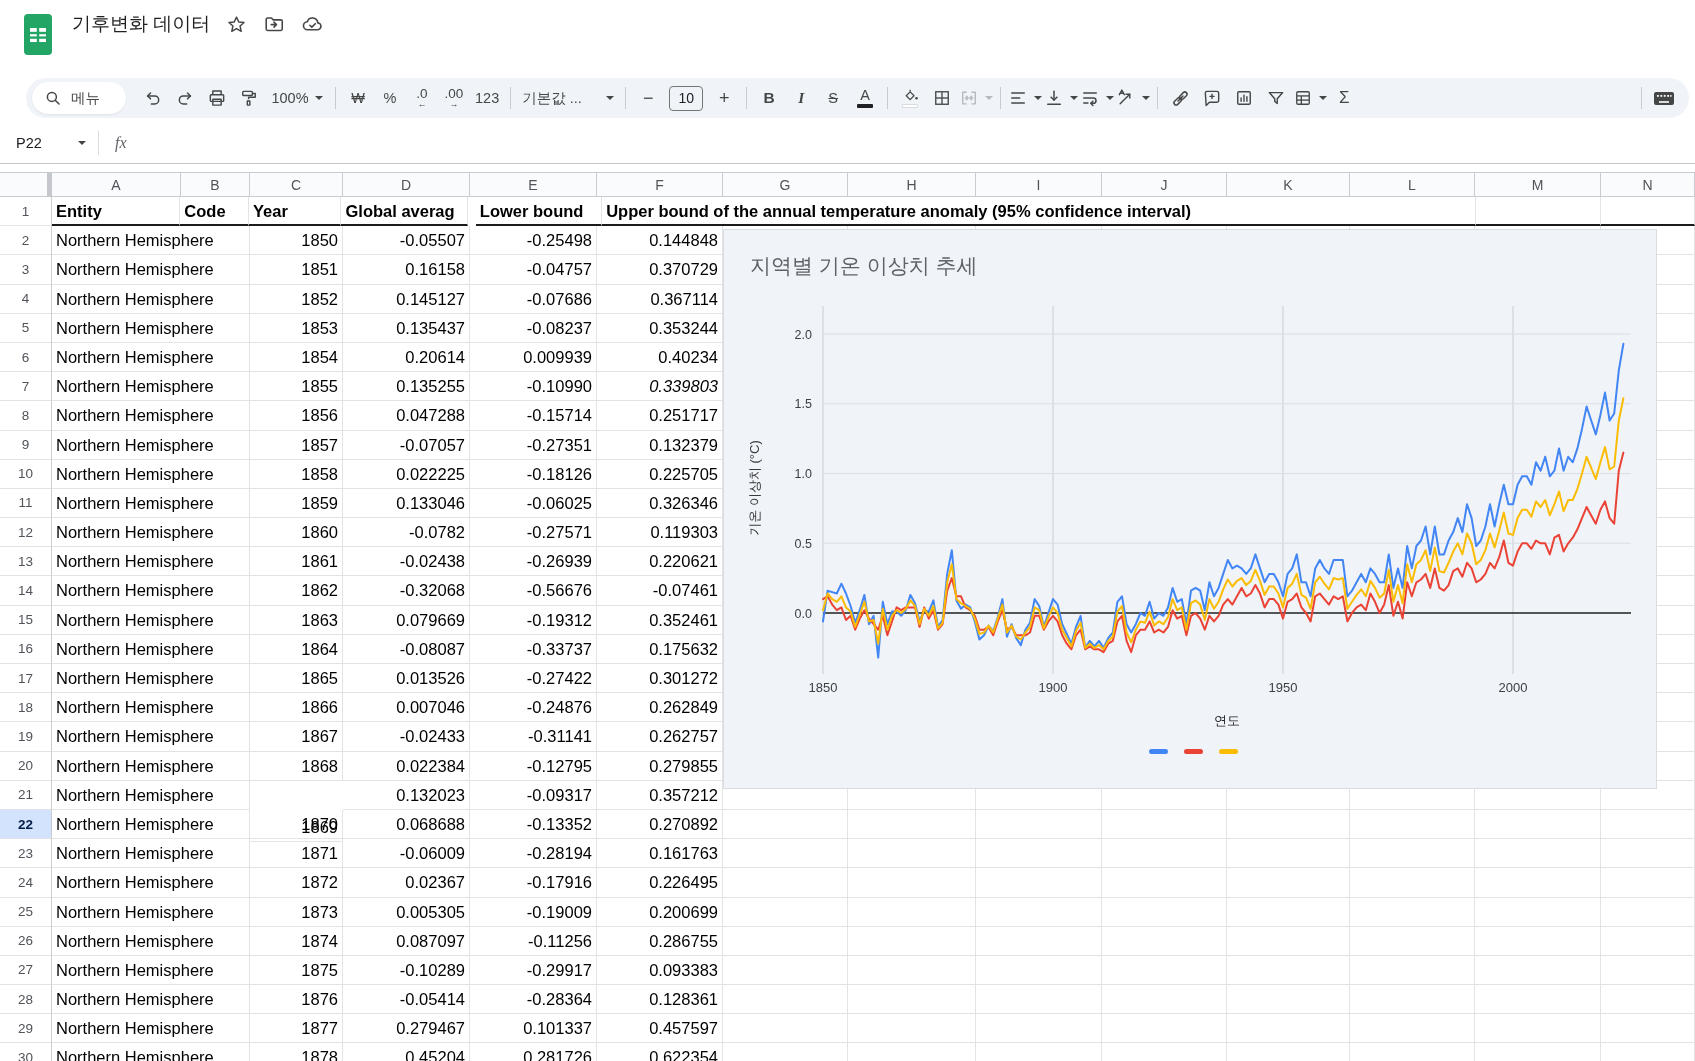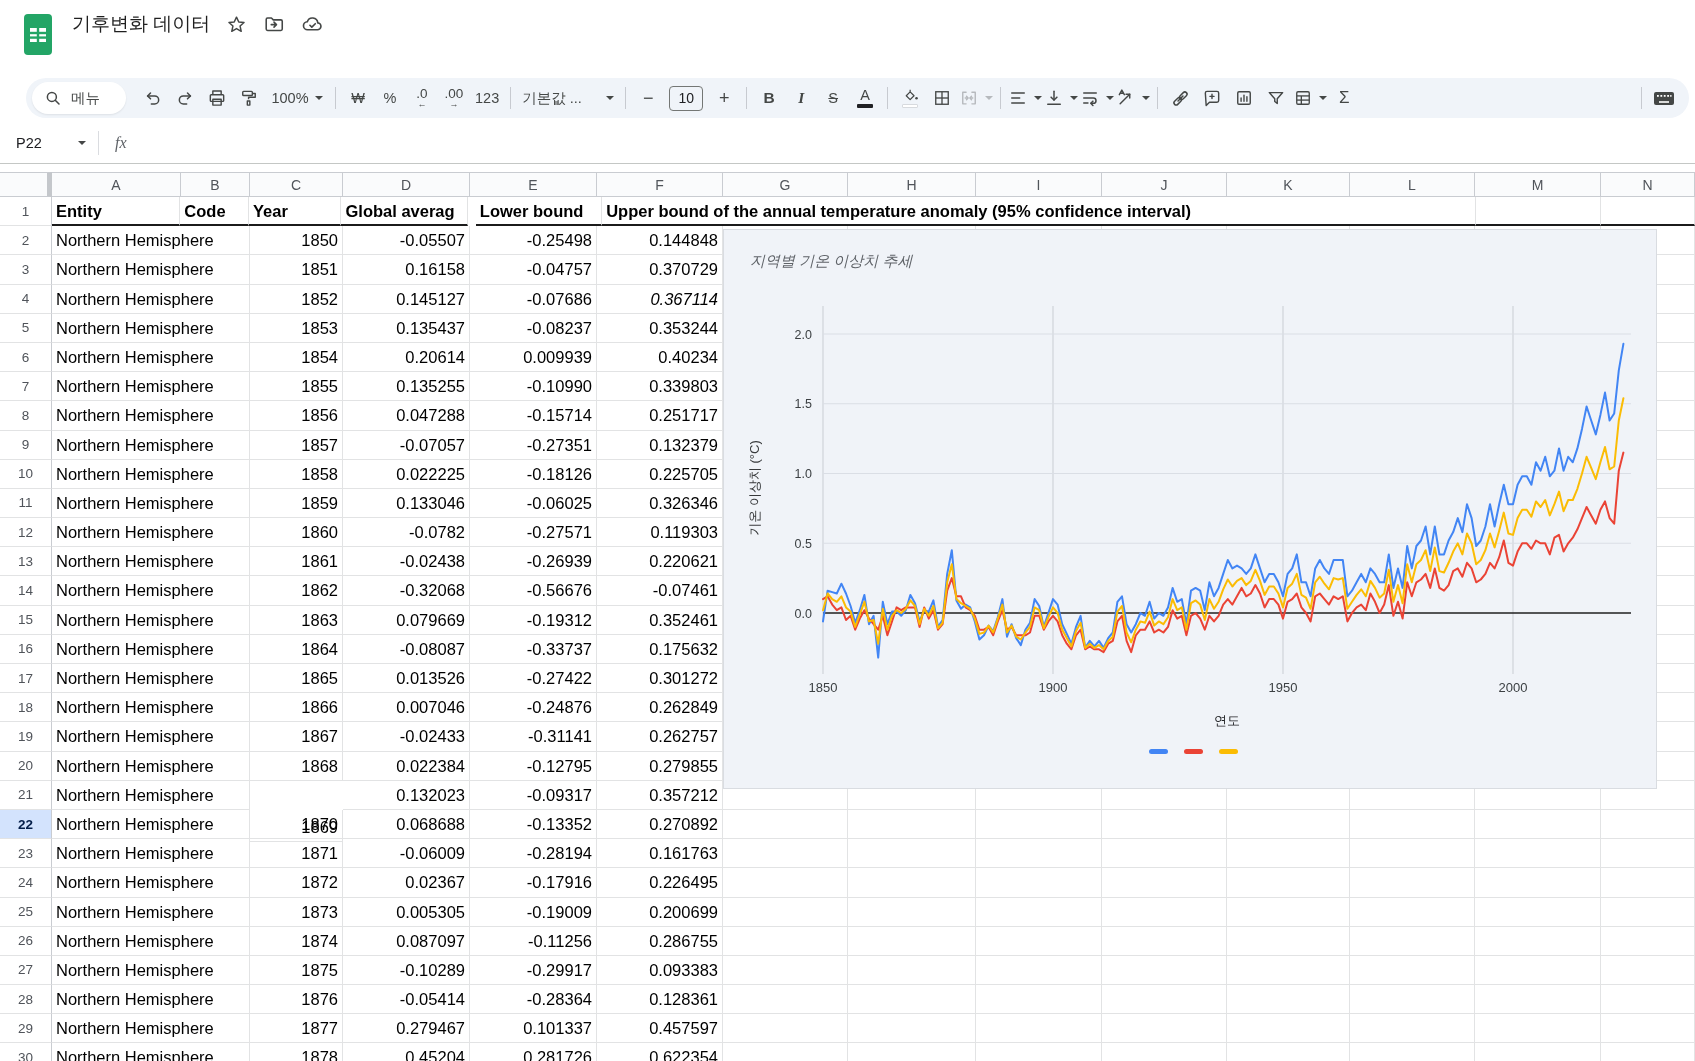--- a/index.html
+++ b/index.html
@@ -73,21 +73,21 @@
     padding:0 4px;font-size:16.5px;color:#000;line-height:28px;white-space:nowrap;overflow:hidden;}
   .c.num{text-align:right;}
   .c.b{font-weight:700;}
   .c.ov{overflow:visible;position:relative;z-index:2;}
   .c.nor{border-right:none;}
   .c.r1{border-bottom:2px solid #1b1b1b;}
 
   
   .chart{position:absolute;left:723px;top:229px;width:934px;height:560px;background:#f0f3f8;
     border:1px solid #d9dce1;z-index:5;}
-  .chart-title{position:absolute;left:26px;top:22px;font-size:15px;color:#5f6368;white-space:nowrap;font-style:italic;}
+  .chart-title{position:absolute;left:26px;top:22px;font-size:21px;color:#5f6368;white-space:nowrap;}
   .chart-ylabel{position:absolute;left:31px;top:258px;transform:translate(-50%,-50%) rotate(-90deg);
     font-size:13px;color:#37393b;white-space:nowrap;}
   .chart-xlabel{position:absolute;left:503px;top:482px;transform:translateX(-50%);
     font-size:13px;color:#202124;white-space:nowrap;}
 </style>
 </head>
 <body>
 
 <div class="topbar">
   <svg class="logo" width="36" height="46" viewBox="0 0 36 46">
@@ -420,21 +420,21 @@
         <div class="c " style="width: 126px;"></div>
         <div class="c " style="width: 94px;"></div>
       </div>
       <div class="grow">
         <div class="rnum">4</div>
         <div class="c ov nor" style="width: 129px;"><span>Northern Hemisphere</span></div>
         <div class="c " style="width: 69px;"></div>
         <div class="c num" style="width: 93px;"><span>1852</span></div>
         <div class="c num" style="width: 127px;"><span>0.145127</span></div>
         <div class="c num" style="width: 127px;"><span>-0.07686</span></div>
-        <div class="c num" style="width: 126px; font-style: italic;"><span>0.367114</span></div>
+        <div class="c num" style="width: 126px;"><span>0.367114</span></div>
         <div class="c " style="width: 125px;"></div>
         <div class="c " style="width: 128px;"></div>
         <div class="c " style="width: 126px;"></div>
         <div class="c " style="width: 125px;"></div>
         <div class="c " style="width: 123px;"></div>
         <div class="c " style="width: 125px;"></div>
         <div class="c " style="width: 126px;"></div>
         <div class="c " style="width: 94px;"></div>
       </div>
       <div class="grow">
@@ -471,21 +471,21 @@
         <div class="c " style="width: 126px;"></div>
         <div class="c " style="width: 94px;"></div>
       </div>
       <div class="grow">
         <div class="rnum">7</div>
         <div class="c ov nor" style="width: 129px;"><span>Northern Hemisphere</span></div>
         <div class="c " style="width: 69px;"></div>
         <div class="c num" style="width: 93px;"><span>1855</span></div>
         <div class="c num" style="width: 127px;"><span>0.135255</span></div>
         <div class="c num" style="width: 127px;"><span>-0.10990</span></div>
-        <div class="c num" style="width: 126px;"><span>0.339803</span></div>
+        <div class="c num" style="width: 126px; font-style: italic;"><span>0.339803</span></div>
         <div class="c " style="width: 125px;"></div>
         <div class="c " style="width: 128px;"></div>
         <div class="c " style="width: 126px;"></div>
         <div class="c " style="width: 125px;"></div>
         <div class="c " style="width: 123px;"></div>
         <div class="c " style="width: 125px;"></div>
         <div class="c " style="width: 126px;"></div>
         <div class="c " style="width: 94px;"></div>
       </div>
       <div class="grow">

